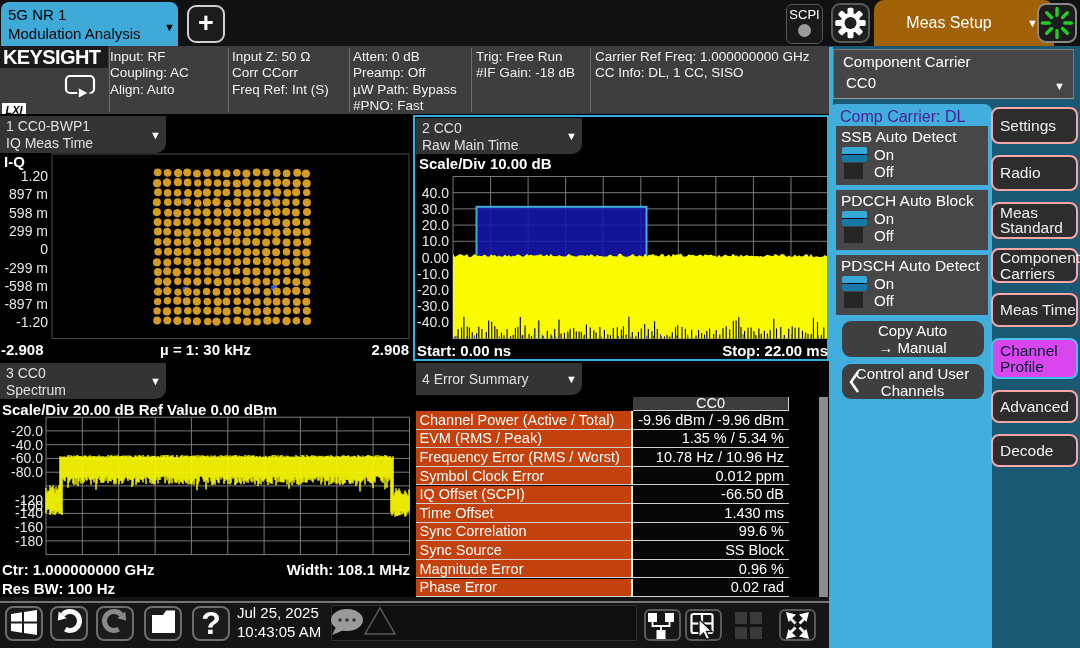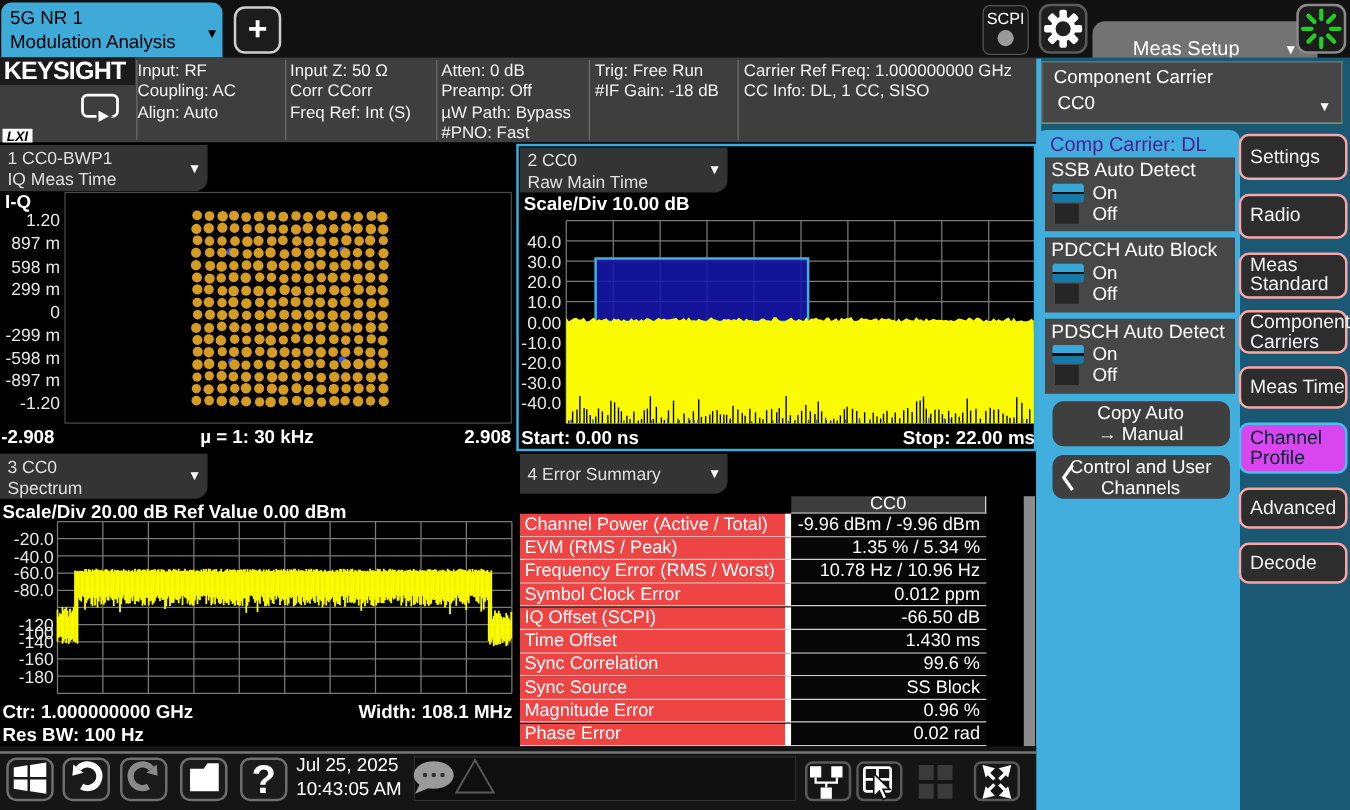--- a/index.html
+++ b/index.html
@@ -6,36 +6,36 @@
 .abs{position:absolute}
 #topbar{left:0;top:0;width:1080px;height:46px;background:#111}
 #tab1{left:1px;top:2px;width:177px;height:44px;background:#3fa9d8;border-radius:8px 8px 0 0;color:#000;font-size:15px;line-height:19px;padding:3px 0 0 7px}
 #tab1 .arr{position:absolute;right:3px;top:16px;color:#000;font-size:11px}
 #plusbtn{left:187px;top:5px;width:38px;height:38px;background:#1c1c1c;border:2px solid #cfcfcf;border-radius:9px;color:#fff}
 #plusbtn div{font-size:27px;line-height:33px;text-align:center;font-weight:bold}
 #scpi{left:786px;top:4px;width:37px;height:40px;background:#191919;border:1px solid #555;border-radius:6px;text-align:center}
 #scpi .t{color:#fff;font-weight:normal;font-size:13px;margin-top:2px}
 #scpi .c{width:13px;height:13px;border-radius:50%;background:#9a9a9a;margin:2px auto 0}
 #gearbtn{left:831px;top:3px;width:39px;height:40px;background:#1f1f1f;border:2px solid #5a5a5a;border-radius:9px}
-#meastab{left:874px;top:17px;width:180px;height:46px;background:#737373;border-radius:10px 10px 0 0;color:#fff;font-size:16px;text-align:center;line-height:46px}
+#meastab{left:874px;top:0;width:180px;height:46px;background:#a16207;border-radius:10px 10px 0 0;color:#fff;font-size:16px;text-align:center;line-height:46px}
 #meastab .arr{position:absolute;right:16px;top:0;font-size:11px}
 #busybtn{left:1037px;top:3px;width:40px;height:40px;background:#1c1c1c;border:2px solid #8a8a8a;border-radius:9px}
 #header{left:0;top:46px;width:829px;height:68px;background:#3e3e3e;color:#f2f2f2;font-size:13.5px}
 #header .sep{position:absolute;top:2px;bottom:2px;width:1px;background:#6c6c6c}
 #header .col{position:absolute;top:3px;line-height:16.4px;white-space:nowrap}
 #klogo{position:absolute;left:0;top:0;width:108px;height:22px;background:#1b1b1b;color:#fff;font-weight:bold;font-size:20px;letter-spacing:-.6px;padding-left:3px}
 #lxi{position:absolute;left:2px;top:57px;width:24px;height:14px;background:#fff;color:#000;font-style:italic;font-weight:bold;font-size:11px;text-align:center;line-height:14px}
 #main{left:0;top:114px;width:829px;height:483px;background:#000}
 .ptab{position:absolute;background:#343434;color:#e0e0e0;font-size:14px;line-height:17px;padding:2px 0 0 6px;border-radius:0 0 10px 0}
 .ptab .arr{position:absolute;right:5px;top:50%;margin-top:-7px;font-size:11px;line-height:14px;color:#fff}
 .ylab{position:absolute;color:#e8e8e8;font-size:14px;text-align:right;height:16px;line-height:16px}
 .blabel{position:absolute;color:#fff;font-weight:bold;font-size:15px;white-space:nowrap}
 #p2frame{position:absolute;left:413px;top:115px;width:416px;height:245.5px;border:2px solid #36aede}
 .tcell{position:absolute;color:#fff;font-size:14.5px;display:flex;align-items:center;border-bottom:1px solid #cfcfcf;overflow:hidden;white-space:nowrap}
-.tlab{background:#ef4444;padding-left:4px;border-right:5px solid #ffffff}
+.tlab{background:#c2410c;padding-left:4px;border-right:2px solid #ffffff}
 .tval{background:#070707;justify-content:flex-end;padding-right:5px}
 .thead{background:#3d3d3d;border-right:1px solid #cfcfcf}
 #rightpanel{left:829px;top:46px;width:251px;height:602px;background:#1a5873}
 #ccdrop{position:absolute;left:4px;top:3px;width:241px;height:50px;background:#464646;border:1px solid #777;border-bottom-color:#999;color:#fff;font-size:15px}
 #bluepanel{position:absolute;left:0px;top:58px;width:163px;height:544px;background:#41aede;border-radius:8px 8px 0 0}
 .gbox{position:absolute;left:7px;width:152px;background:#474747;color:#fff;font-size:15.5px}
 .gbox .ttl{padding:2px 0 0 5px;line-height:18px}
 .togrow{position:absolute;left:38px;color:#fff;font-size:15px;line-height:17px}
 .tog-on{position:absolute;left:6px;width:25px;height:15px;border-radius:2px;background:linear-gradient(#37a8d8 0 44%,#0b0b0b 44% 56%,#1879a8 56% 100%)}
 .tog-off{position:absolute;left:8px;width:19px;height:16px;background:#262626}

